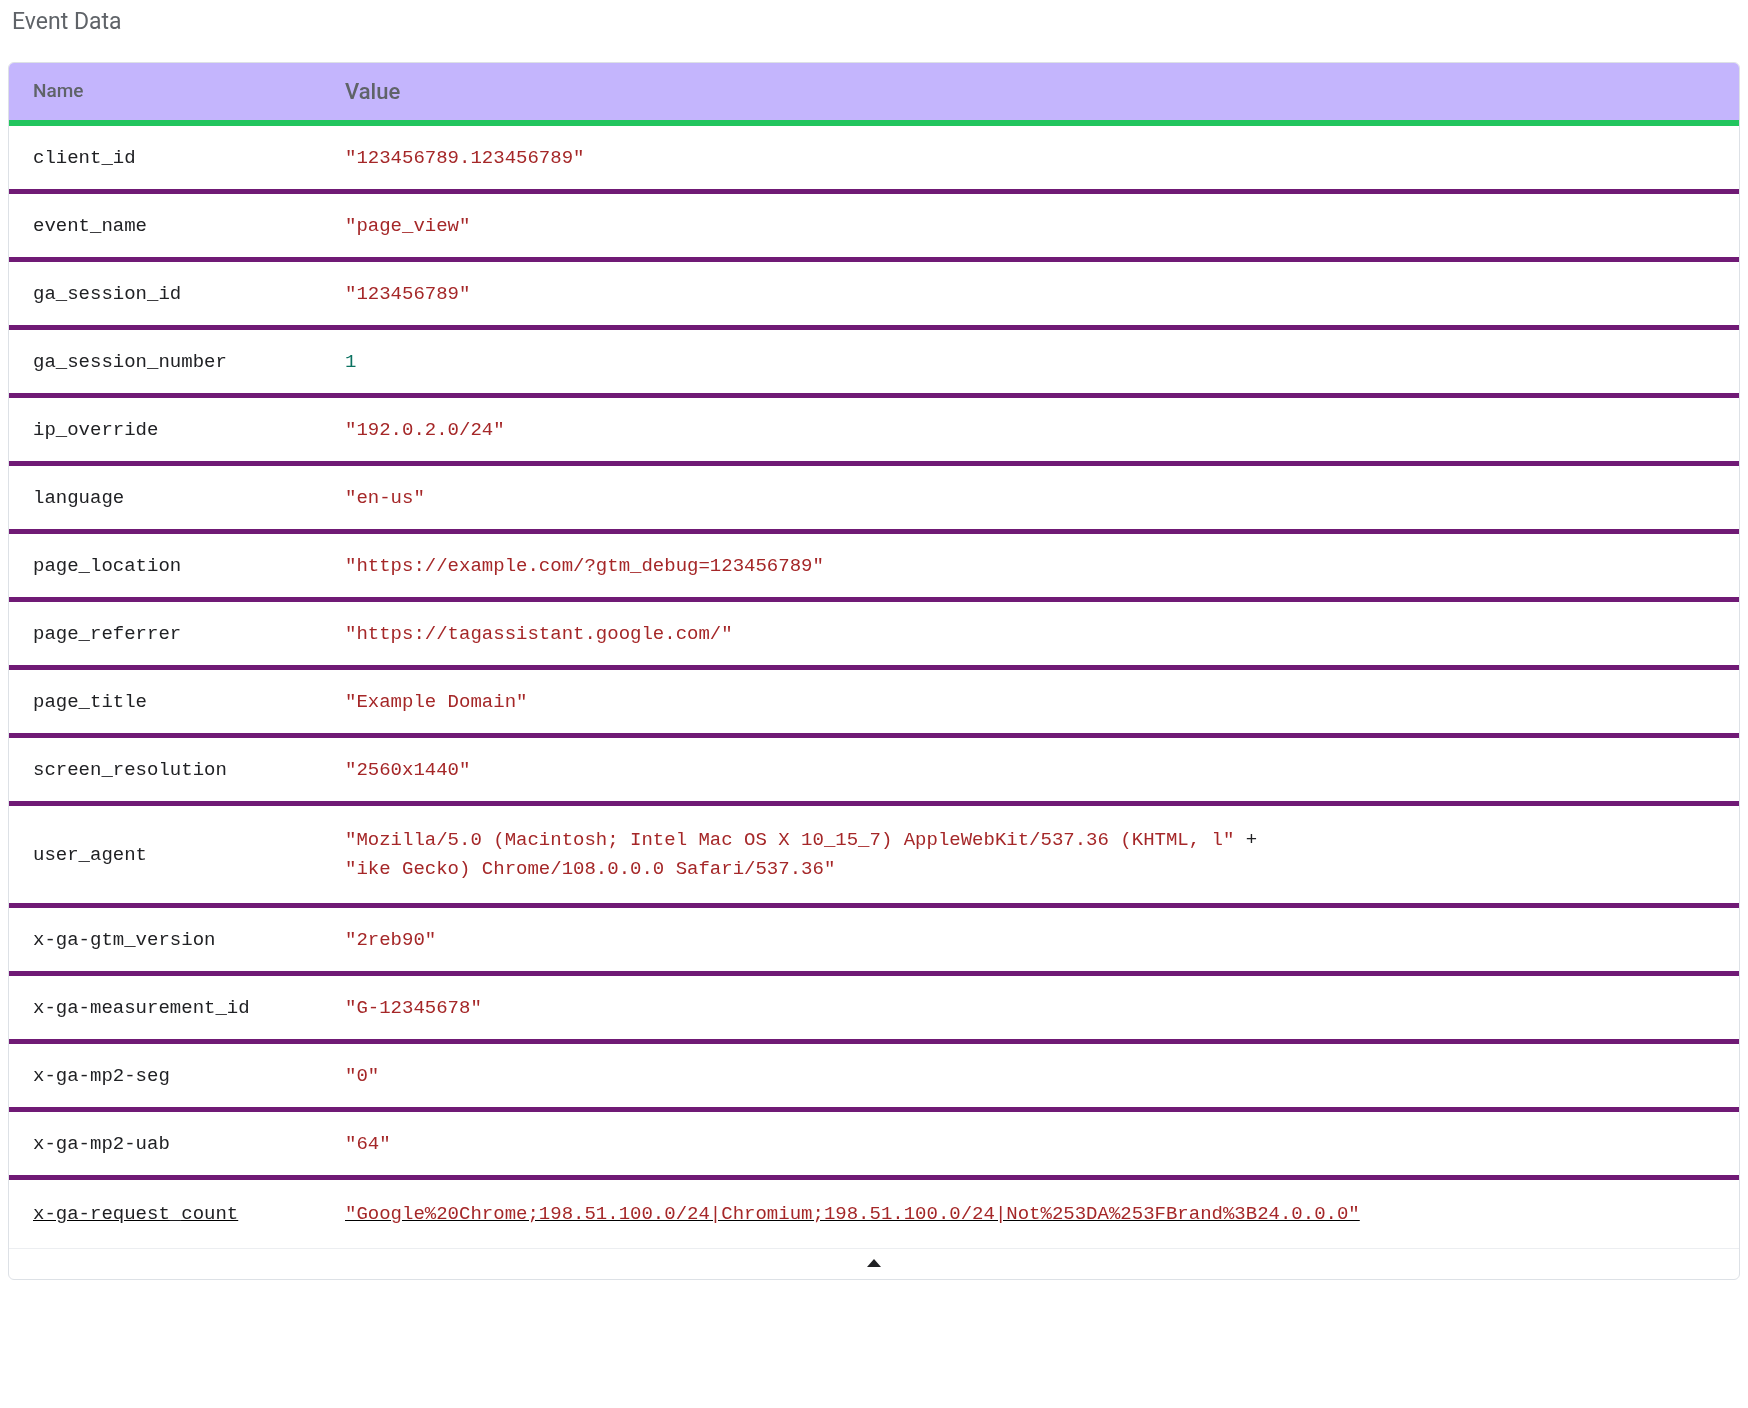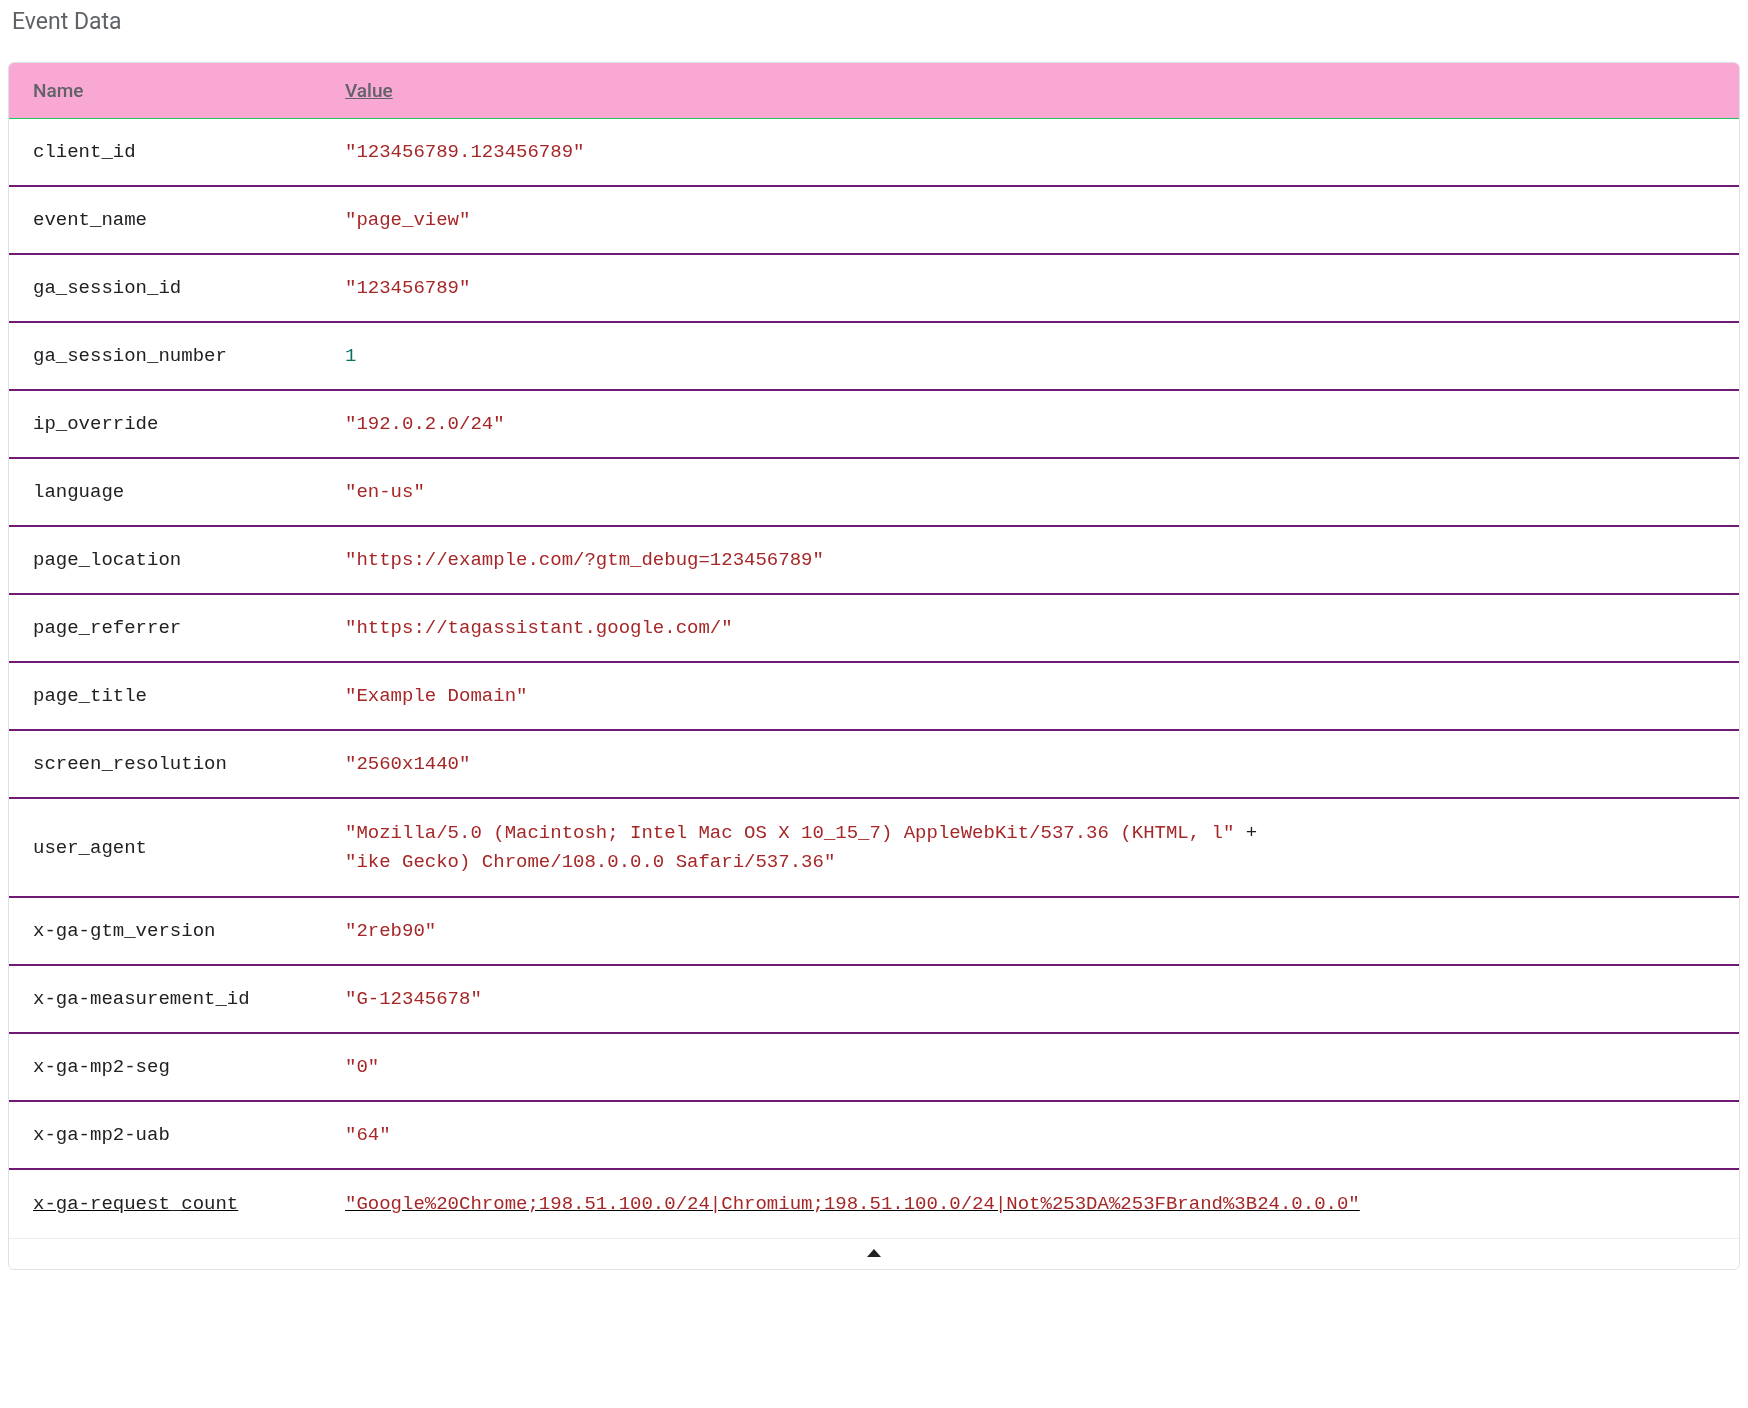--- a/index.html
+++ b/index.html
@@ -20,43 +20,42 @@
       font-weight: 400;
       margin-bottom: 27px;
       margin-left: 4px;
     }
     .table-container {
       border: 1px solid #dde1e6;
       border-radius: 6px;
       overflow: hidden;
     }
     .table-header {
-      background: #f9a8d4;
+      background: #c4b5fd;
       display: flex;
       padding: 16px 24px;
-      border-bottom: 1px solid #22c55e;
+      border-bottom: 6px solid #22c55e;
     }
     .col-name-header {
       width: 312px;
       color: #5f6368;
       font-weight: 500;
       font-size: 19px;
     }
     .col-value-header {
       flex: 1;
       color: #5f6368;
       font-weight: 500;
-      font-size: 19px;
-      text-decoration: underline;
+      font-size: 22px;
     }
     .table-row {
       display: flex;
       align-items: center;
       padding: 20px 24px;
-      border-bottom: 2px solid #701a75;
+      border-bottom: 5px solid #701a75;
       min-height: 68px;
     }
     .table-row:last-of-type {
       border-bottom: none;
       text-decoration: underline;
     }
     .col-name {
       width: 312px;
       font-family: Menlo, Consolas, "Courier New", monospace;
       color: #202124;

